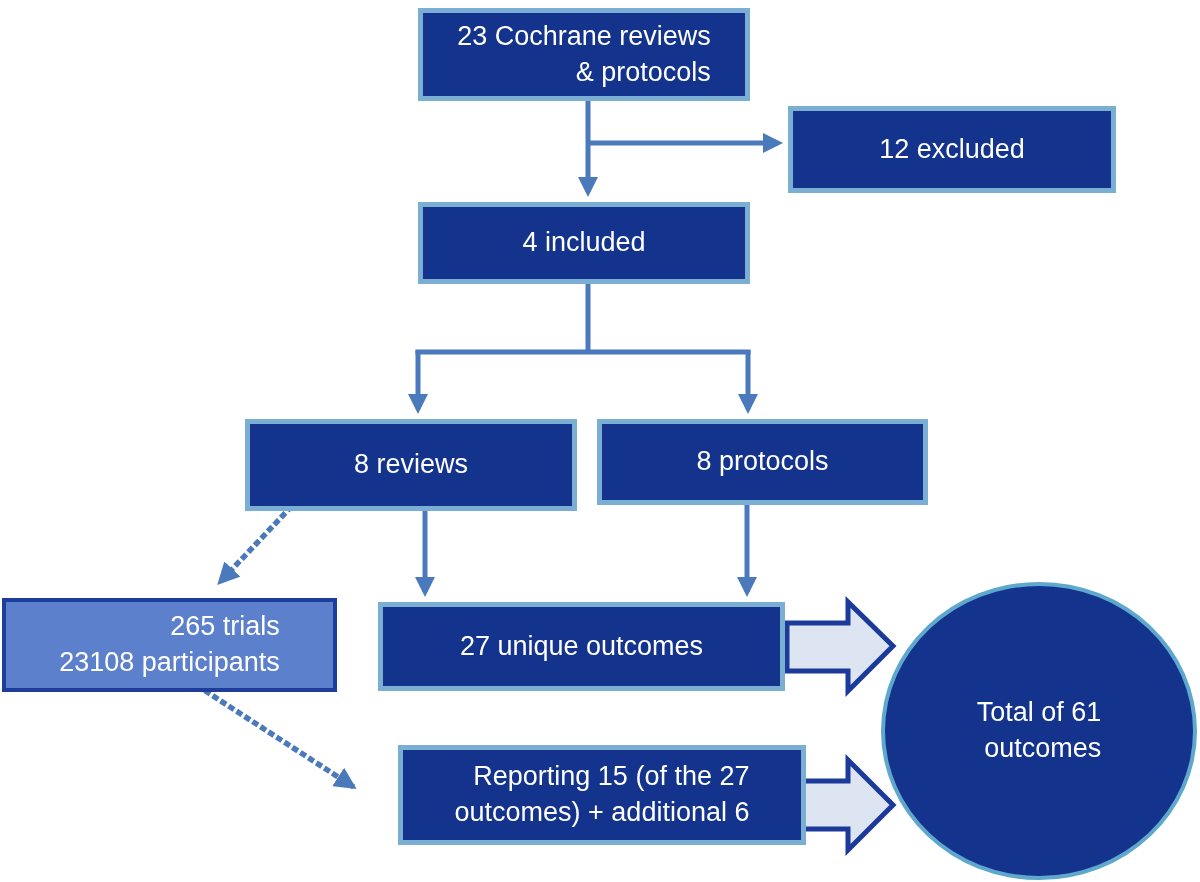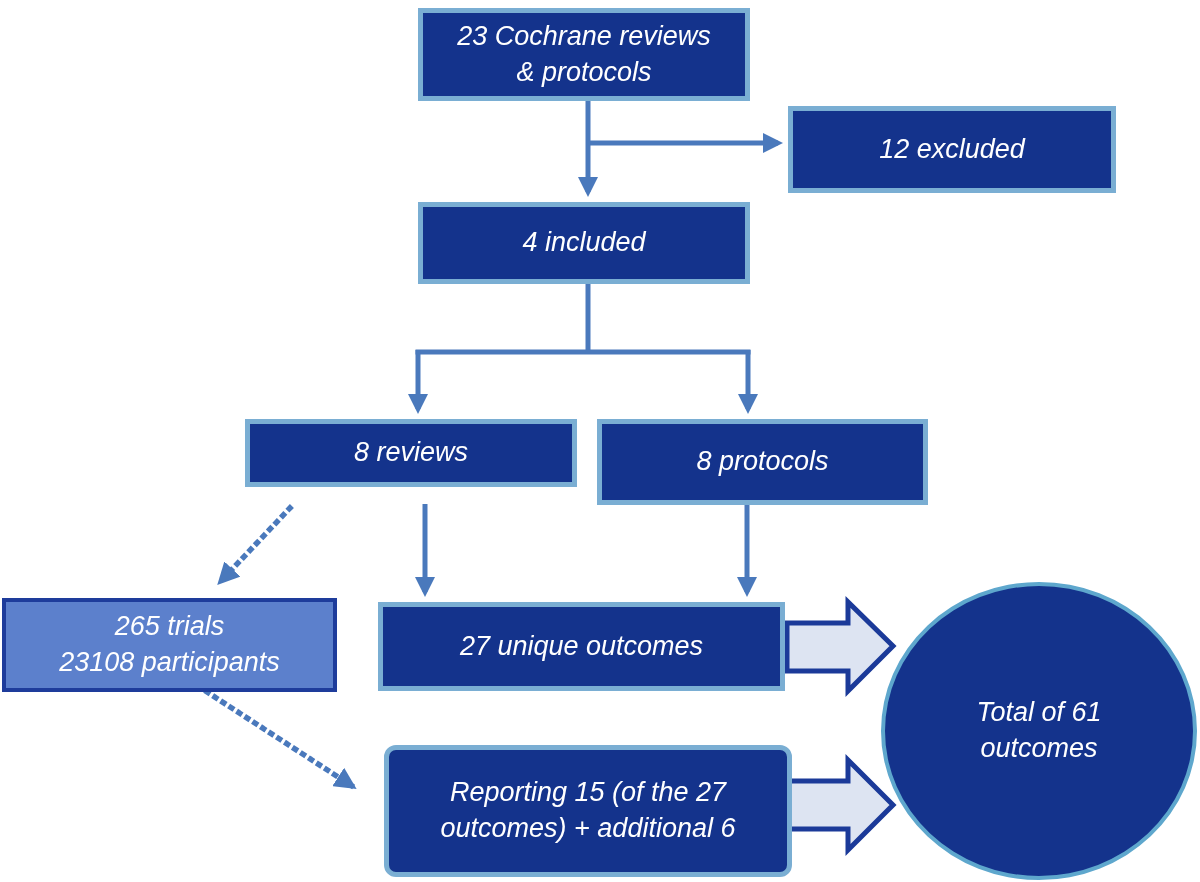--- a/index.html
+++ b/index.html
@@ -15,26 +15,25 @@
     position: absolute;
     left: 0; top: 0;
     width: 1200px; height: 882px;
   }
   .node {
     position: absolute;
     box-sizing: border-box;
     display: flex;
     align-items: center;
     justify-content: center;
-    text-align: center;
+    text-align: right;
     color: #ffffff;
     font-size: 27px;
     line-height: 1.32;
     white-space: pre-line;
-    font-style: italic;
   }
   .node.dark {
     background: #14338C;
     border: 5px solid #7AAED3;
   }
   .node.light {
     background: #5C80CC;
     border: 4px solid #1E3C9B;
   }
   .node.circle {
@@ -83,38 +82,38 @@
   </div>
 
   <div class="node dark" style="left:788px; top:106px; width:328px; height:87px;">
     <span class="lbl">12 excluded</span>
   </div>
 
   <div class="node dark" style="left:418px; top:202px; width:332px; height:82px;">
     <span class="lbl">4 included</span>
   </div>
 
-  <div class="node dark" style="left:245px; top:419px; width:332px; height:68px;">
+  <div class="node dark" style="left:245px; top:419px; width:332px; height:92px;">
     <span class="lbl">8 reviews</span>
   </div>
 
   <div class="node dark" style="left:597px; top:419px; width:331px; height:86px;">
     <span class="lbl">8 protocols</span>
   </div>
 
   <div class="node light" style="left:2px; top:598px; width:335px; height:94px;">
     <span class="lbl">265 trials
 23108 participants</span>
   </div>
 
   <div class="node dark" style="left:378px; top:602px; width:407px; height:89px;">
     <span class="lbl">27 unique outcomes</span>
   </div>
 
-  <div class="node dark" style="left:384px; top:745px; width:408px; height:132px;border-radius:12px;">
+  <div class="node dark" style="left:398px; top:745px; width:408px; height:100px;">
     <span class="lbl">Reporting 15 (of the 27
 outcomes) + additional 6</span>
   </div>
 
   <div class="node circle" style="left:881px; top:582px; width:316px; height:298px;">
     <span class="lbl">Total of 61
 outcomes</span>
   </div>
 
 </div>

